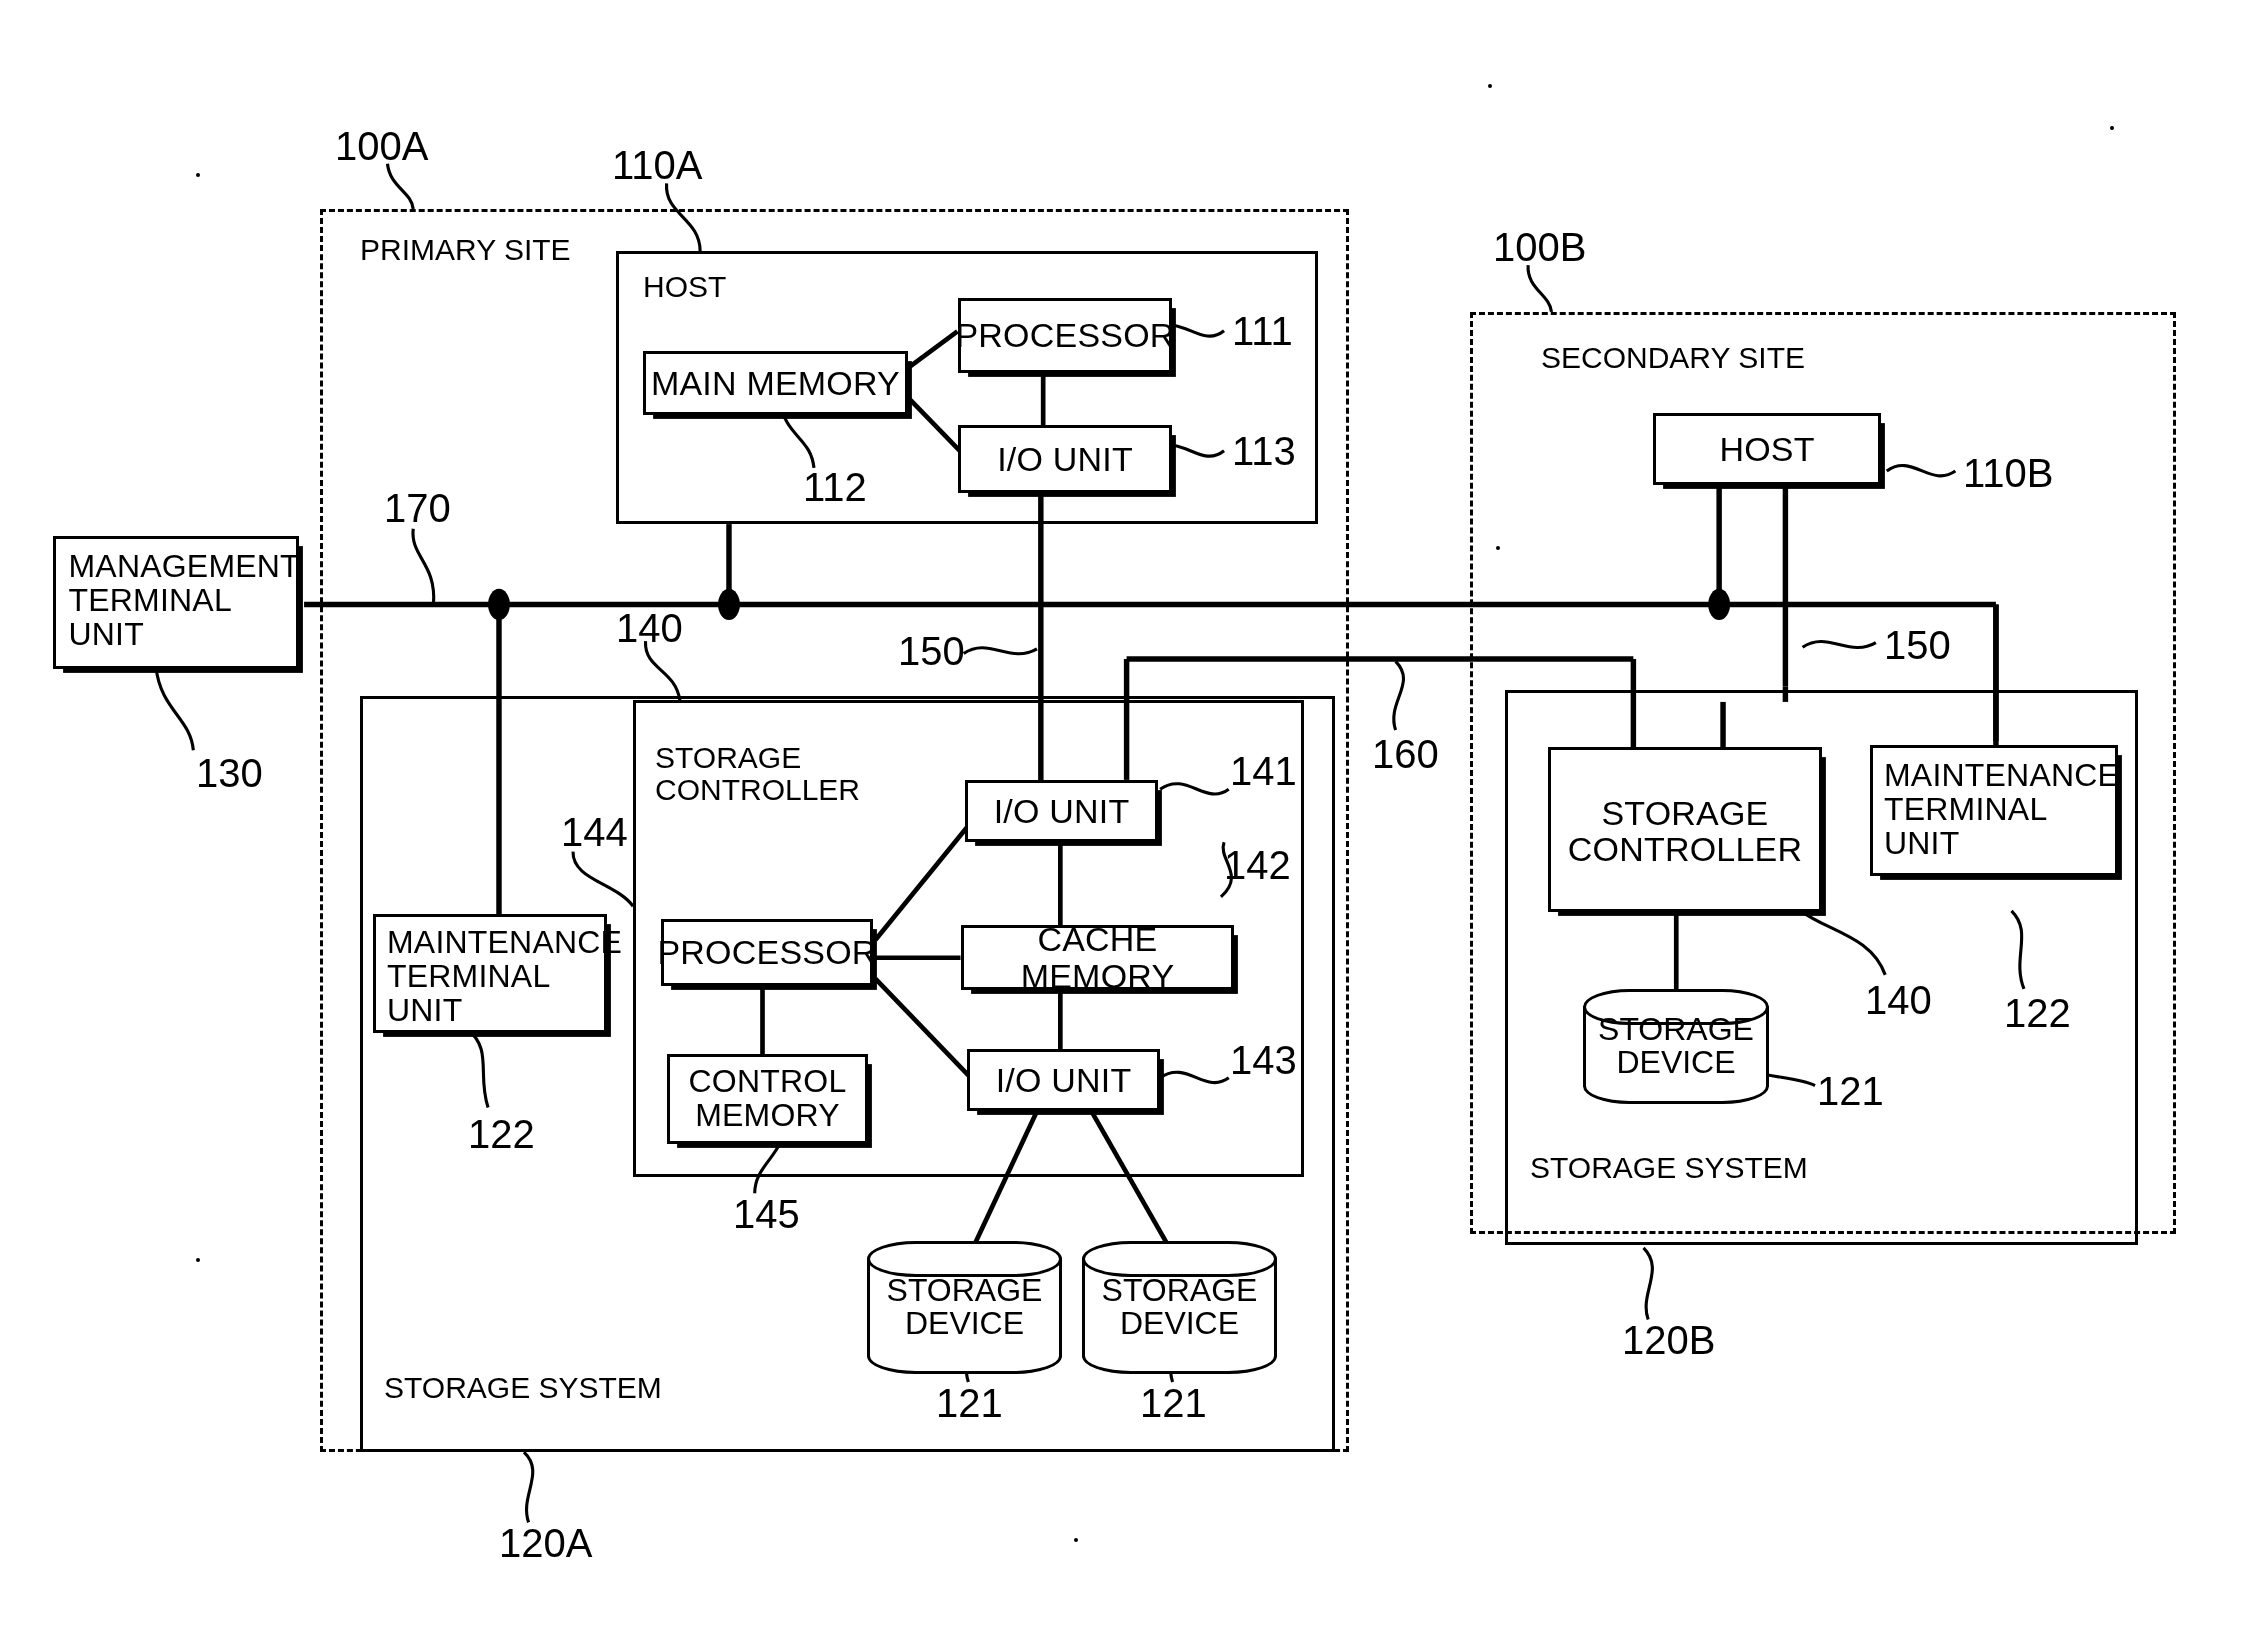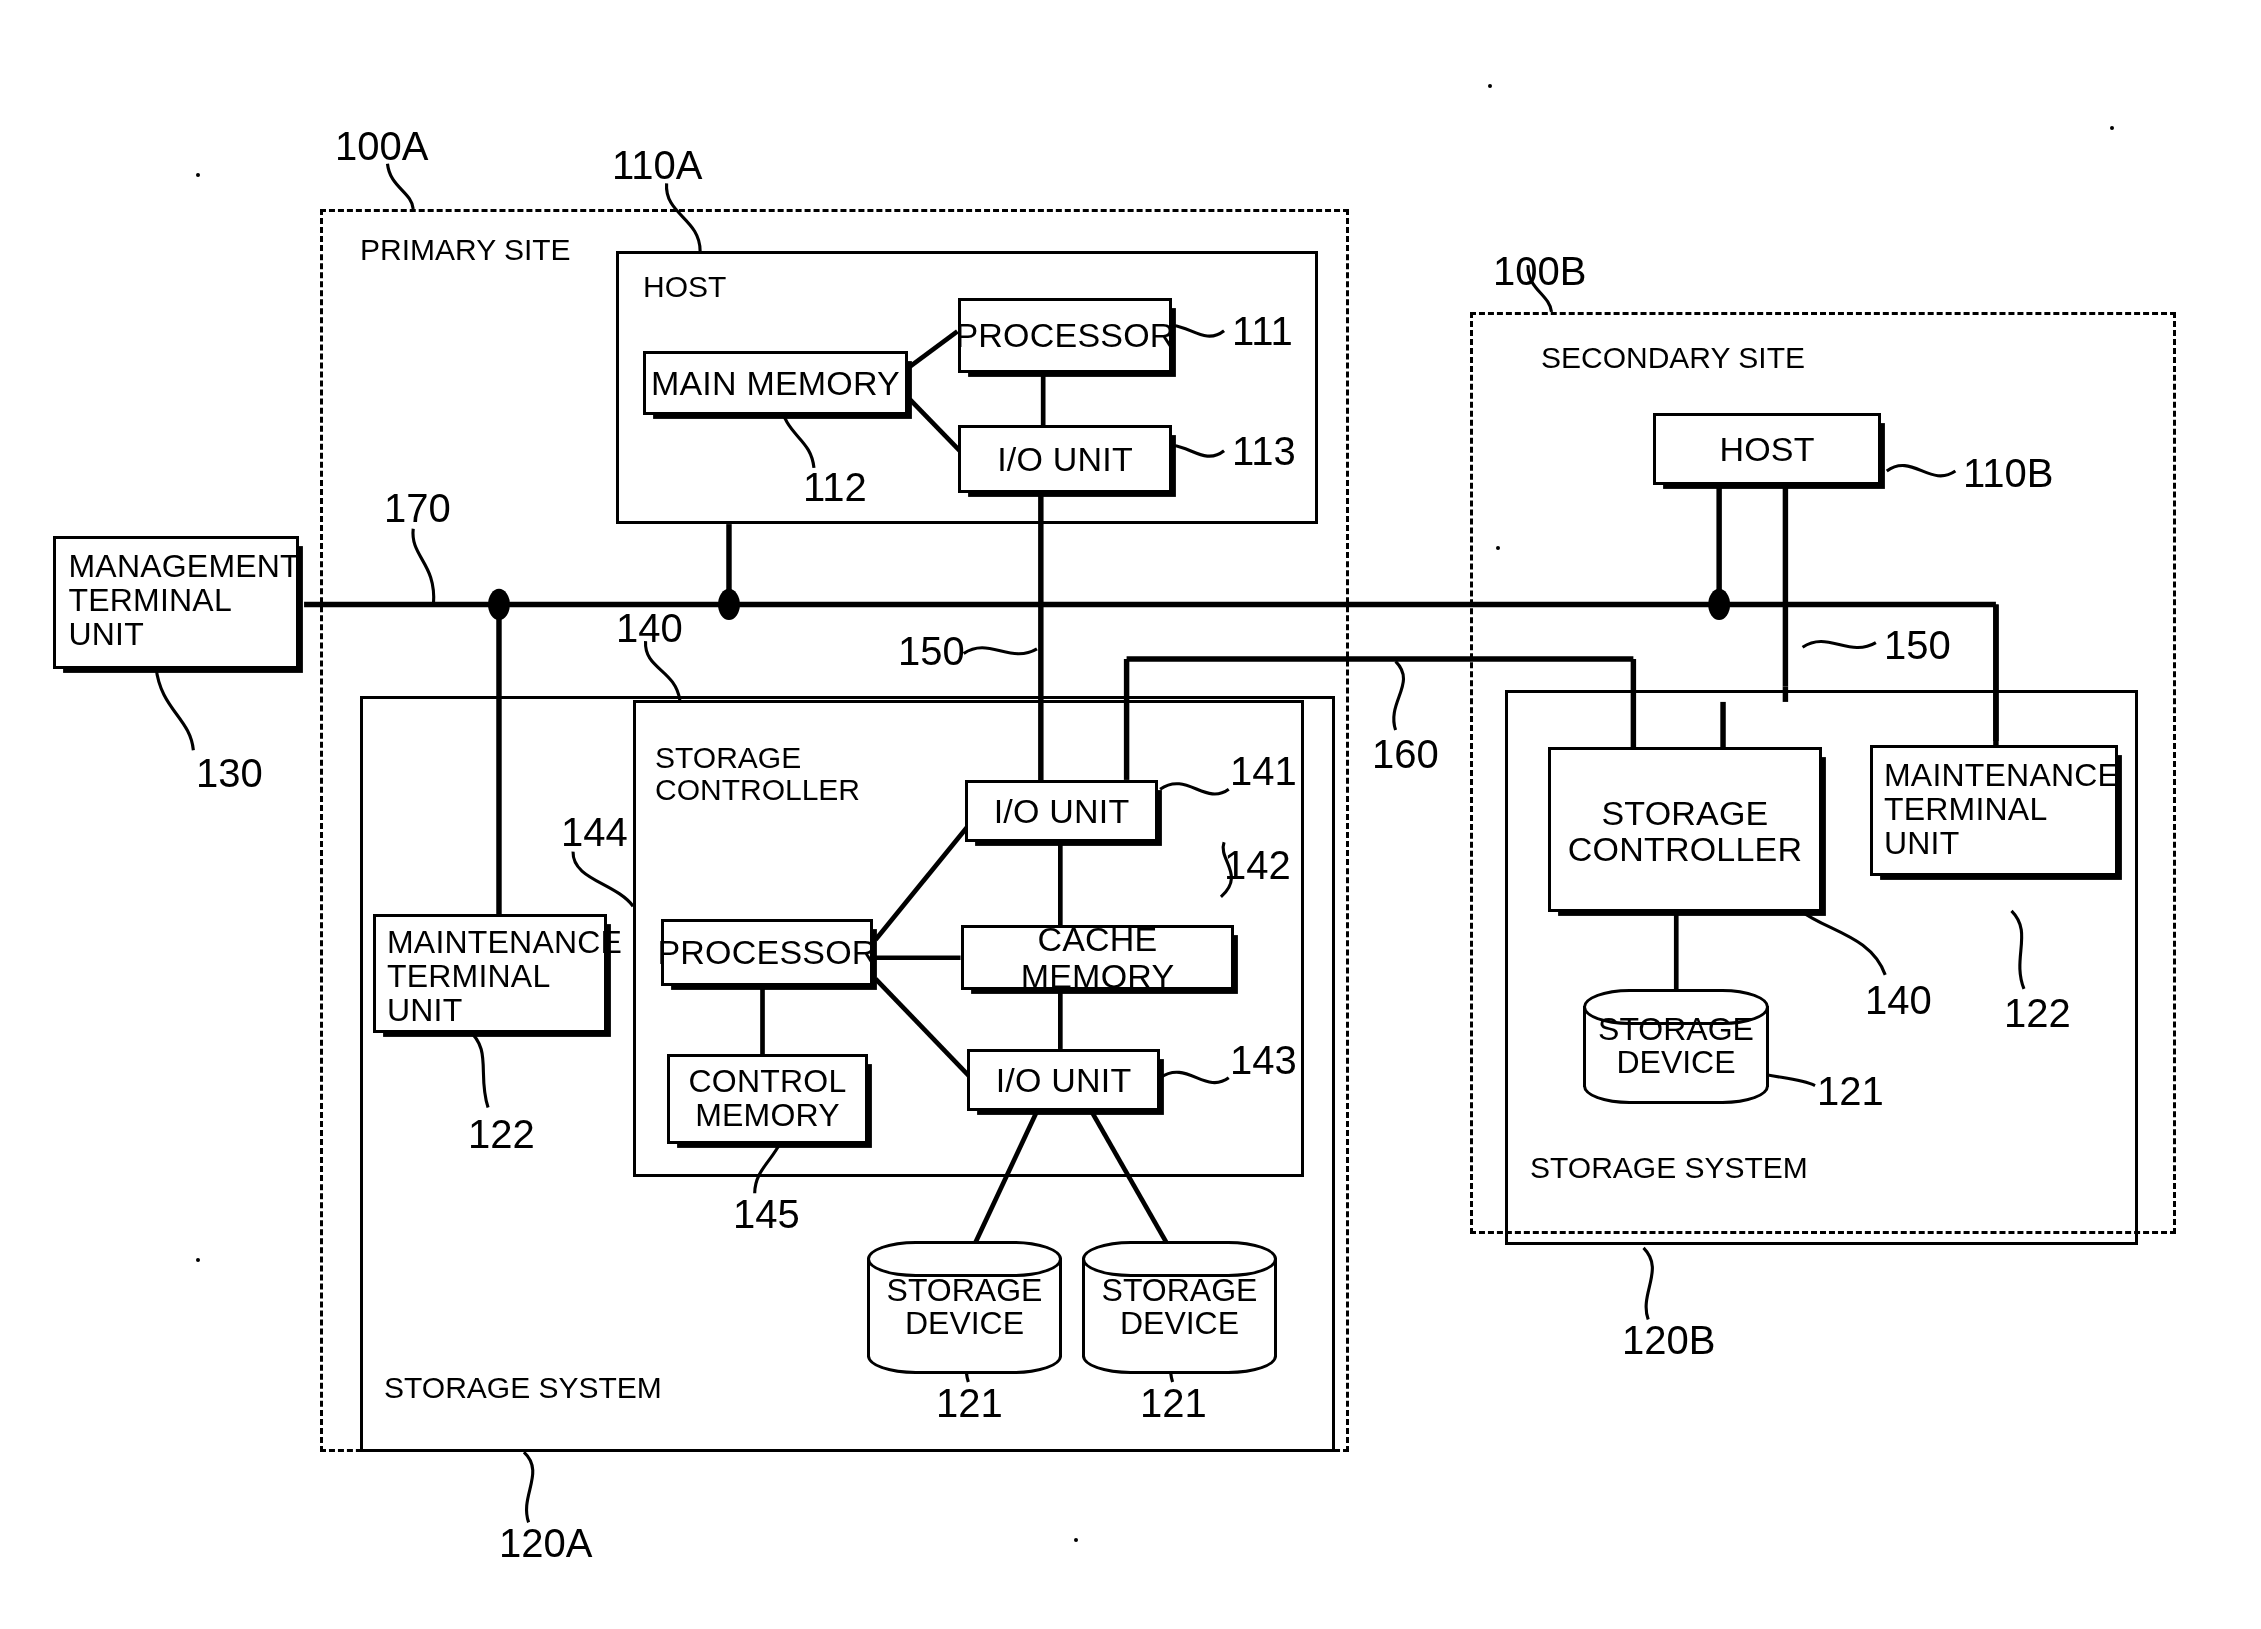--- a/index.html
+++ b/index.html
@@ -308,21 +308,21 @@
     <div class="txt" style="white-space:pre;">STORAGE
 DEVICE</div>
   </div>
   <div class="lbl ref" style="left:1140px;top:1382px;">121</div>
 
   <div class="lbl ref" style="left:898px;top:630px;">150</div>
   <div class="lbl ref" style="left:1372px;top:733px;">160</div>
 
   <div class="dashed" style="left:1470px;top:312px;width:706px;height:922px;"></div>
   <div class="lbl cap" style="left:1497px;top:342px;margin-left:44px;">SECONDARY SITE</div>
-  <div class="lbl ref" style="left:1493px;top:226px;margin-top:24px;">100B</div>
+  <div class="lbl ref" style="left:1493px;top:226px;">100B</div>
 
   <div class="box" style="left:1653px;top:413px;width:228px;height:72px;">
     <span class="inbox">HOST</span>
   </div>
   <div class="lbl ref" style="left:1963px;top:452px;">110B</div>
 
   <div class="lbl ref" style="left:1884px;top:624px;">150</div>
 
   <div class="plain" style="left:1505px;top:690px;width:633px;height:555px;"></div>
   <div class="lbl cap" style="left:1530px;top:1152px;">STORAGE SYSTEM</div>

